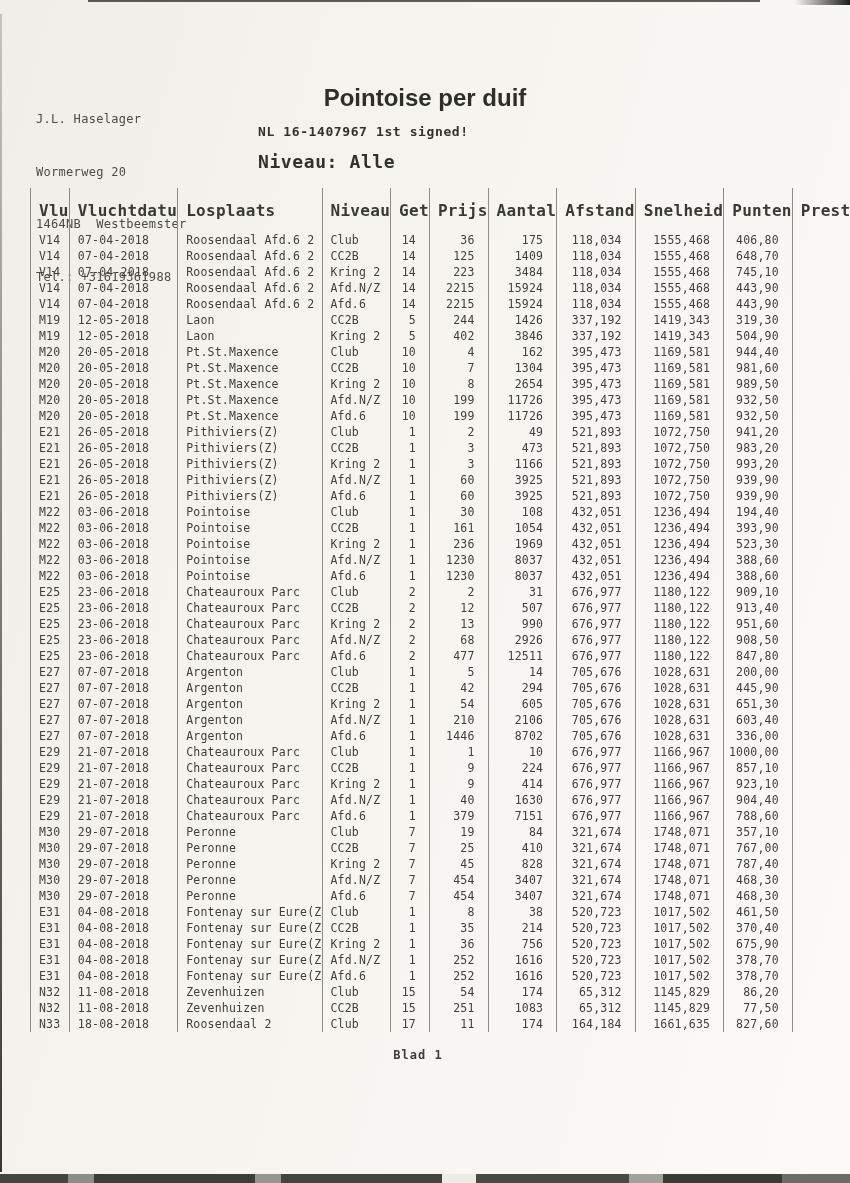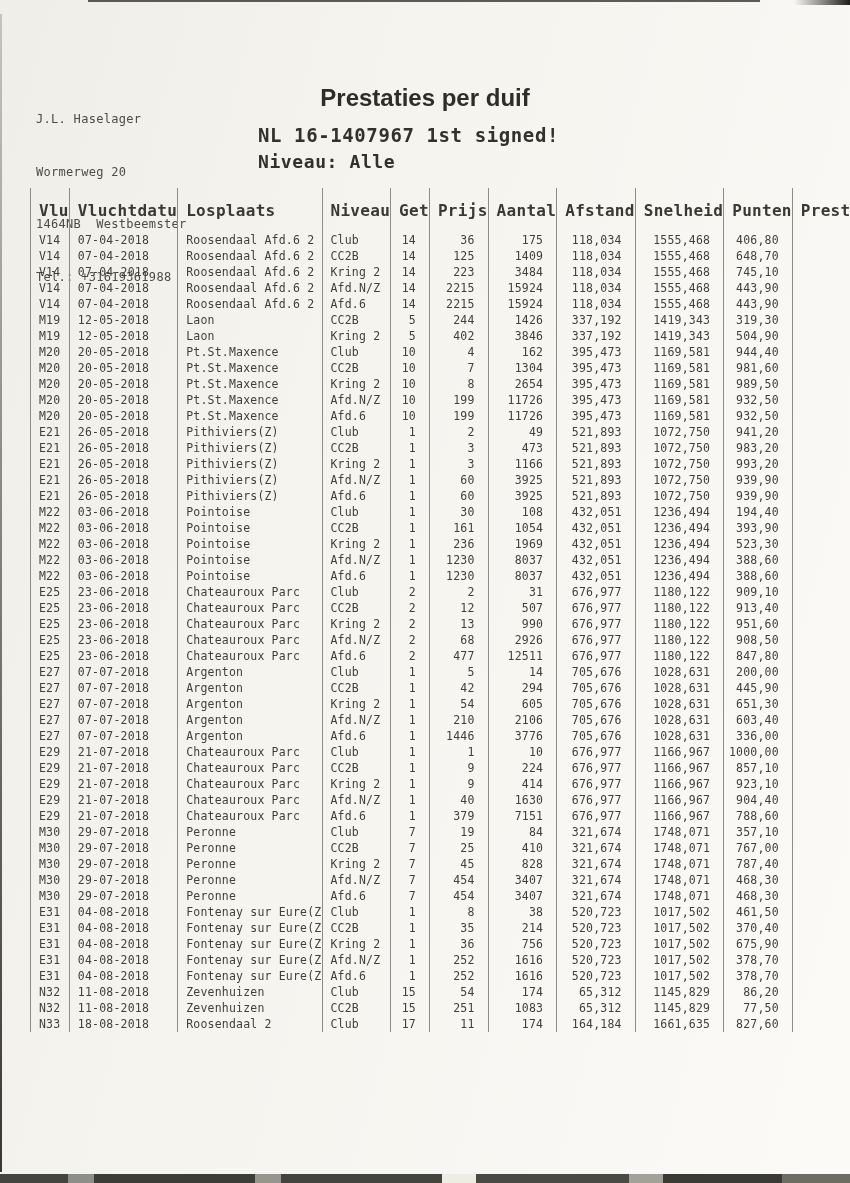--- a/index.html
+++ b/index.html
@@ -22,21 +22,21 @@
                         #44443f 33% 52%, #edece5 52% 56%, #4a4a44 56% 74%, #a3a29a 74% 78%,
                         #3b3b36 78% 92%, #6d6d66 92% 100%); }
 
   .letterhead { position:absolute; left:36px; top:76px; font-size:12px; line-height:17.5px;
                 color:#4b4b47; white-space:pre; }
   .letterhead div { letter-spacing:.3px; }
 
   .title { position:absolute; left:250px; top:84px; width:350px; text-align:center;
            font-family:"Liberation Sans","DejaVu Sans",sans-serif; font-weight:bold;
            font-size:24px; color:#2d2d2a; }
-  .sub-ring  { position:absolute; left:258px; top:124px; font-size:19px; font-weight:bold;
+  .sub-ring  { position:absolute; left:258px; top:124px; font-size:13px; font-weight:bold;
                letter-spacing:.6px; color:#31312d; white-space:pre; }
   .sub-level { position:absolute; left:258px; top:151px; font-size:18px; font-weight:bold;
                letter-spacing:.6px; color:#31312d; white-space:pre; }
 
   table.report { position:absolute; left:30px; top:188px; border-collapse:collapse; table-layout:fixed; }
   .report th, .report td { border-left:1px solid #8d8d87; padding:0; white-space:nowrap; overflow:hidden; }
   .report th:last-child, .report td:last-child { border-right:1px solid #8d8d87; }
   .report th { height:44px; vertical-align:middle; text-align:left; padding-left:8px;
                font-size:16px; font-weight:bold; color:#3a3a35; letter-spacing:.3px; }
   .report td { height:16px; line-height:16px; font-size:11.5px; color:#413f3b; letter-spacing:.2px; }
@@ -56,21 +56,21 @@
   <div class="scan-edge-left"></div>
   <div class="scan-edge-bottom"></div>
 
   <div class="letterhead">
     <div>J.L. Haselager</div>
     <div>Wormerweg 20</div>
     <div>1464NB  Westbeemster</div>
     <div>Tel.: +31619361988</div>
   </div>
 
-  <div class="title">Prestaties per duif</div>
+  <div class="title">Pointoise per duif</div>
   <div class="sub-ring">NL 16-1407967 1st signed!</div>
   <div class="sub-level">Niveau: Alle</div>
 
   <table class="report">
     <colgroup>
       <col style="width:32px">
         <col style="width:90px">
         <col style="width:160px">
         <col style="width:75px">
       <col style="width:36px">
@@ -500,21 +500,21 @@
           <td class="r">603,40</td>
           <td class="l"></td>
         </tr>
         <tr>
           <td class="l">E27</td>
           <td class="l">07-07-2018</td>
           <td class="l">Argenton</td>
           <td class="l">Afd.6</td>
           <td class="r">1</td>
           <td class="r">1446</td>
-          <td class="r">3776</td>
+          <td class="r">8702</td>
           <td class="r">705,676</td>
           <td class="r">1028,631</td>
           <td class="r">336,00</td>
           <td class="l"></td>
         </tr>
         <tr>
           <td class="l">E29</td>
           <td class="l">21-07-2018</td>
           <td class="l">Chateauroux Parc</td>
           <td class="l">Club</td>
@@ -743,14 +743,15 @@
           <td class="r">11</td>
           <td class="r">174</td>
           <td class="r">164,184</td>
           <td class="r">1661,635</td>
           <td class="r">827,60</td>
           <td class="l"></td>
         </tr>
       </tbody>
   </table>
 
+  <div class="footer">Blad 1</div>
 
 </div>
 
 </body></html>

